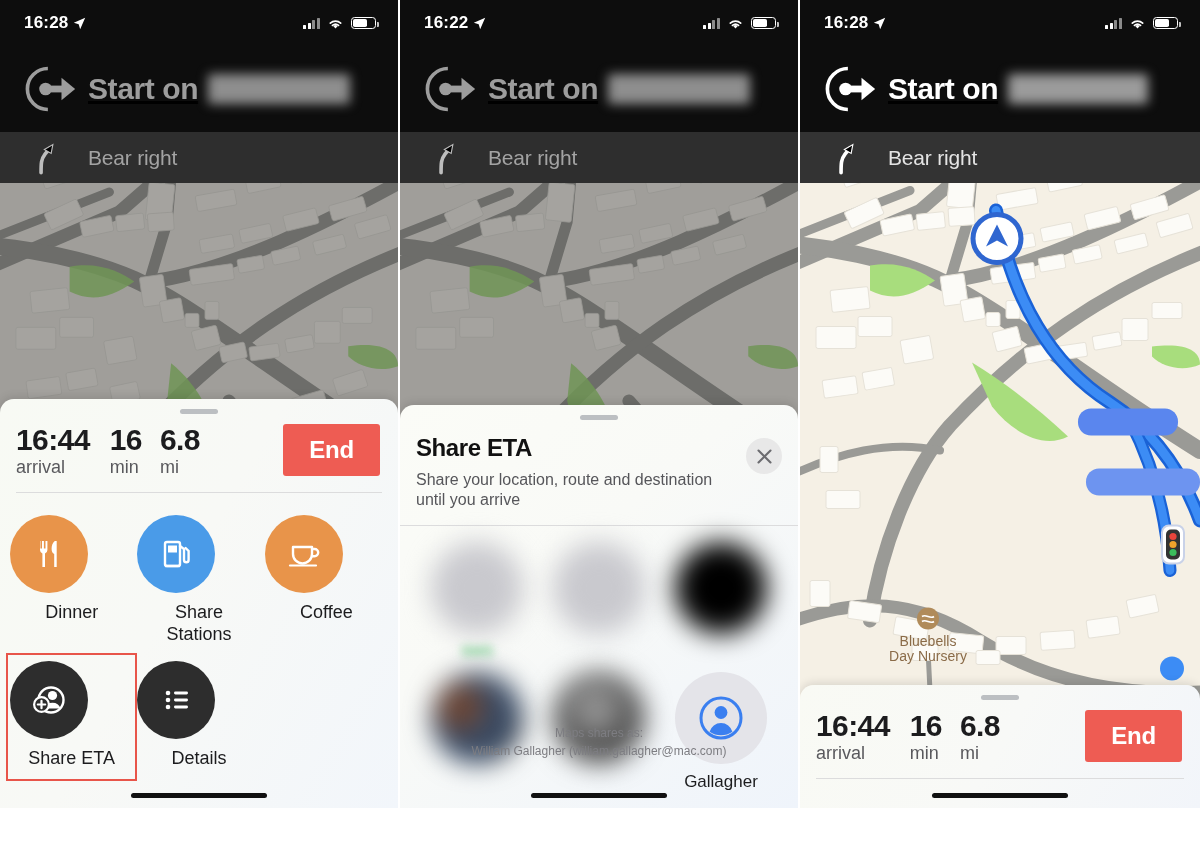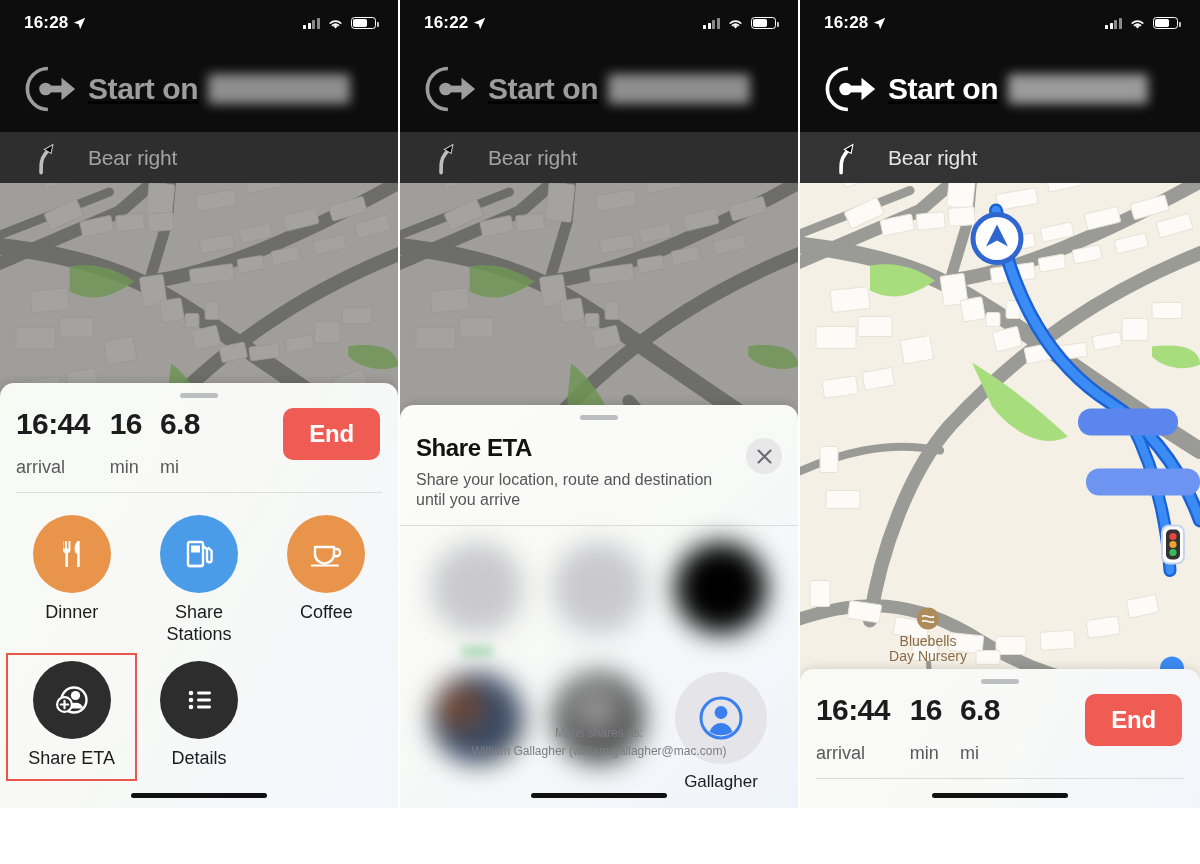--- a/index.html
+++ b/index.html
@@ -94,33 +94,33 @@
   .card {
     position: absolute; left: 0; right: 0; bottom: 0;
     background: linear-gradient(120deg,#f8faf4 0%, #f8f9f6 45%, #f2f6fb 100%);
     border-radius: 14px 14px 0 0;
     z-index: 10;
     box-shadow: 0 -2px 10px rgba(0,0,0,.12);
   }
   .grabber { width: 38px; height: 5px; border-radius: 3px; background: #bcbfc2;
              margin: 10px auto 0; }
   .eta-row { display: flex; align-items: flex-start; padding: 10px 18px 0 16px; }
-  .eta-block { display: flex; flex-direction: column; gap: 16px; }
+  .eta-block { display: flex; flex-direction: column; }
   .eta-block .big { font-size: 30px; font-weight: 700; color: #1c1c1e; letter-spacing:-.6px; line-height: 1.05; }
   .eta-block .small { font-size: 18px; color: #59595d; line-height: 1.25; }
   .eta-sp1 { width: 20px; } .eta-sp2 { width: 18px; }
   .end-btn {
     margin-left: auto; background: #ee5c53; color:#fff; border:none;
-    font-size: 24px; font-weight: 700; border-radius: 10px;
+    font-size: 24px; font-weight: 700; border-radius: 3px;
     padding: 12px 26px; cursor: pointer; font-family: inherit;
     letter-spacing:-.2px;
   }
   .divider { height: 1px; background: #dcdcdd; margin: 14px 16px 0; }
   .actions { display: grid; grid-template-columns: repeat(3,1fr); padding: 16px 8px 0; }
-  .action { display:flex; flex-direction:column; align-items:center; cursor:pointer; padding: 6px 2px 10px; }
+  .action { display:flex; flex-direction:column; cursor:pointer; padding: 6px 2px 10px; }
   .action .circ { width: 78px; height: 78px; border-radius: 50%; display:flex;
                   align-items:center; justify-content:center; }
   .action .alabel { margin-top: 9px; font-size: 18px; color:#1c1c1e; text-align:center; line-height:1.18; }
   .c-orange { background: #e8944a; }
   .c-blue   { background: #4a9be8; }
   .c-dark   { background: #2d2d2d; }
   .hl { outline: 2px solid #e8554a; outline-offset: 0; }
   .action.hl { padding-top: 6px; }
 
   

